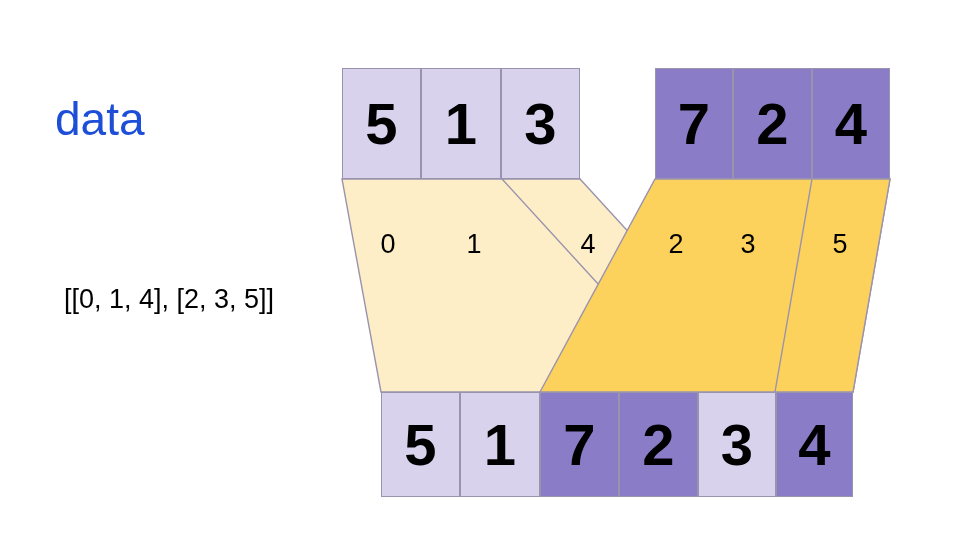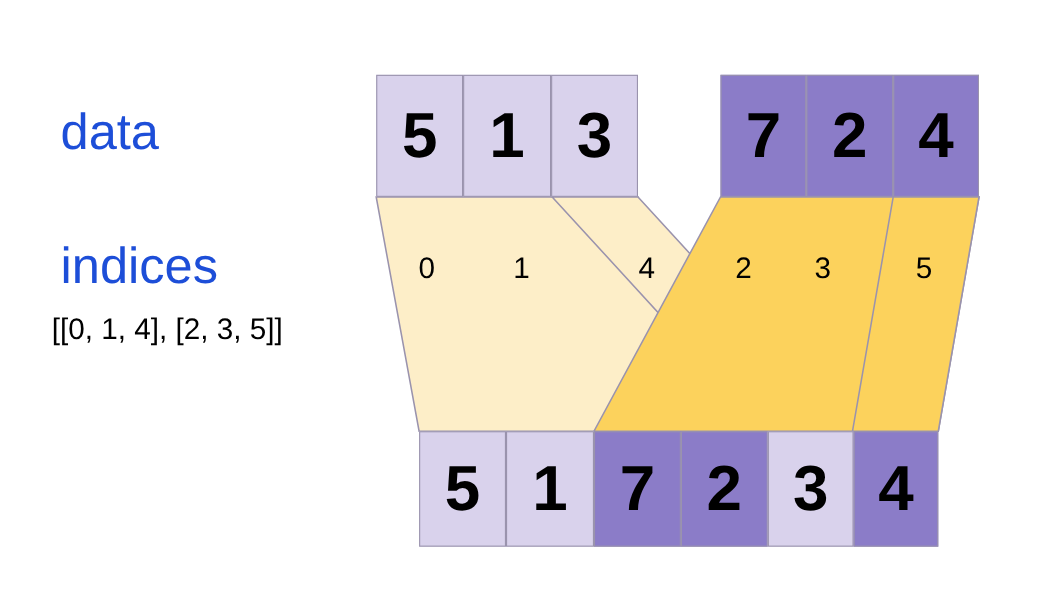--- a/index.html
+++ b/index.html
@@ -32,21 +32,21 @@
     color: #1d4ed8;
     line-height: 1;
     white-space: nowrap;
     letter-spacing: 0px;
   }
   #label-data   { left: 55px; top: 96px; }
   #label-indices{ left: 55px; top: 218px; }
   #label-result { left: 55px; top: 418px; }
   #label-indices-value {
     position: absolute;
-    left: 47px;
+    left: 64px;
     top: 286px;
     font-size: 27px;
     color: #000000;
     line-height: 1;
     white-space: nowrap;
   }
   .cellrow {
     position: absolute;
     display: flex;
   }
@@ -110,16 +110,15 @@
   <div class="cellrow" id="result-row" style="left:381px; top:392px;">
     <div class="cell light" style="width:79px;height:105px;">5</div>
     <div class="cell light" style="width:80px;height:105px;">1</div>
     <div class="cell dark" style="width:79px;height:105px;">7</div>
     <div class="cell dark" style="width:79px;height:105px;">2</div>
     <div class="cell light" style="width:78px;height:105px;">3</div>
     <div class="cell dark" style="width:77px;height:105px;">4</div>
   </div>
 
   <div class="row-label" id="label-data">data</div>
-  <div class="row-label" id="label-indices">indices</div>
   <div id="label-indices-value">[[0, 1, 4], [2, 3, 5]]</div>
 
 </div>
 
 </body></html>

